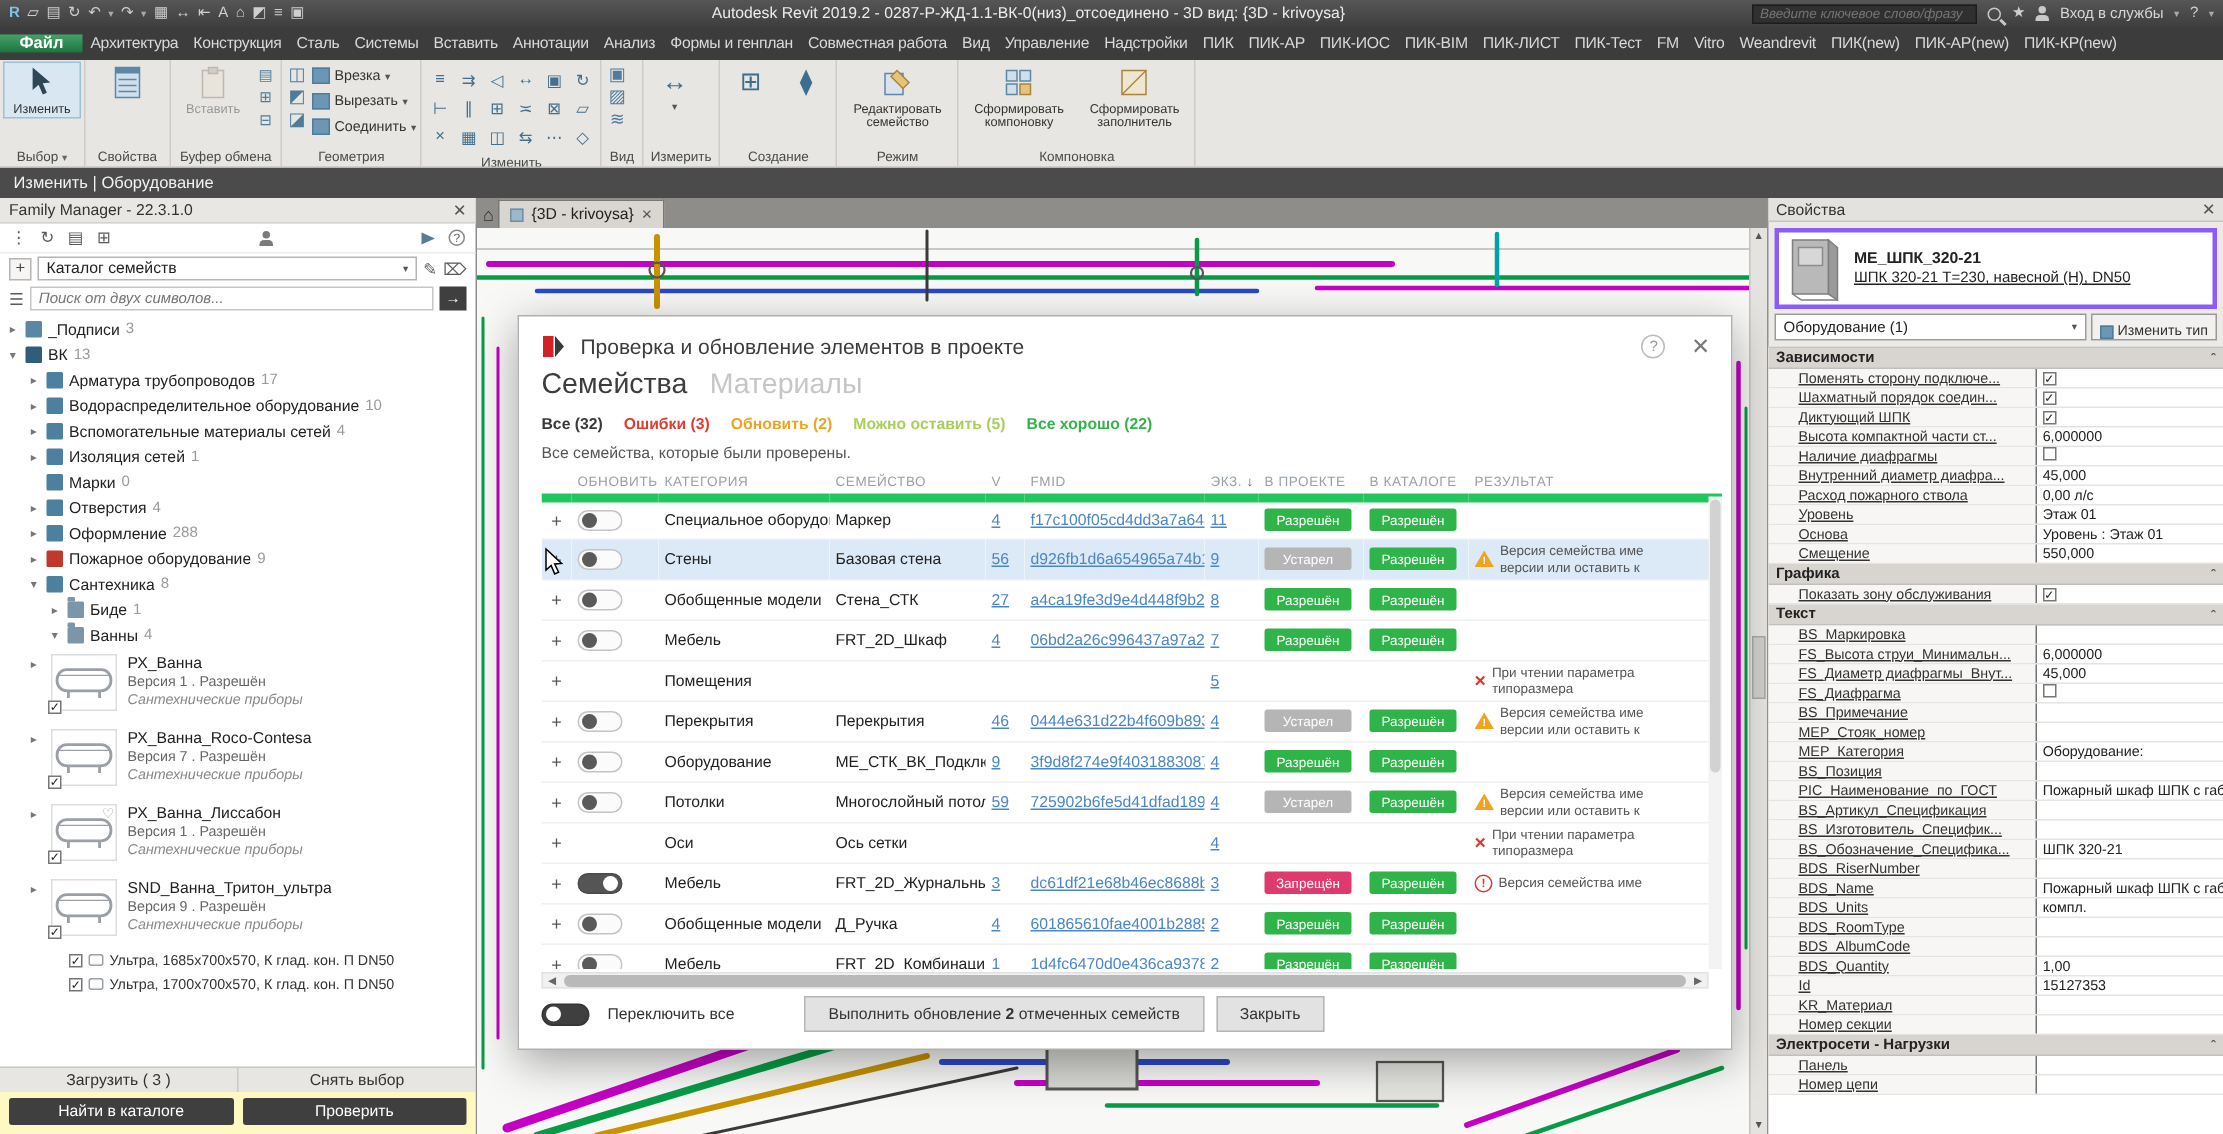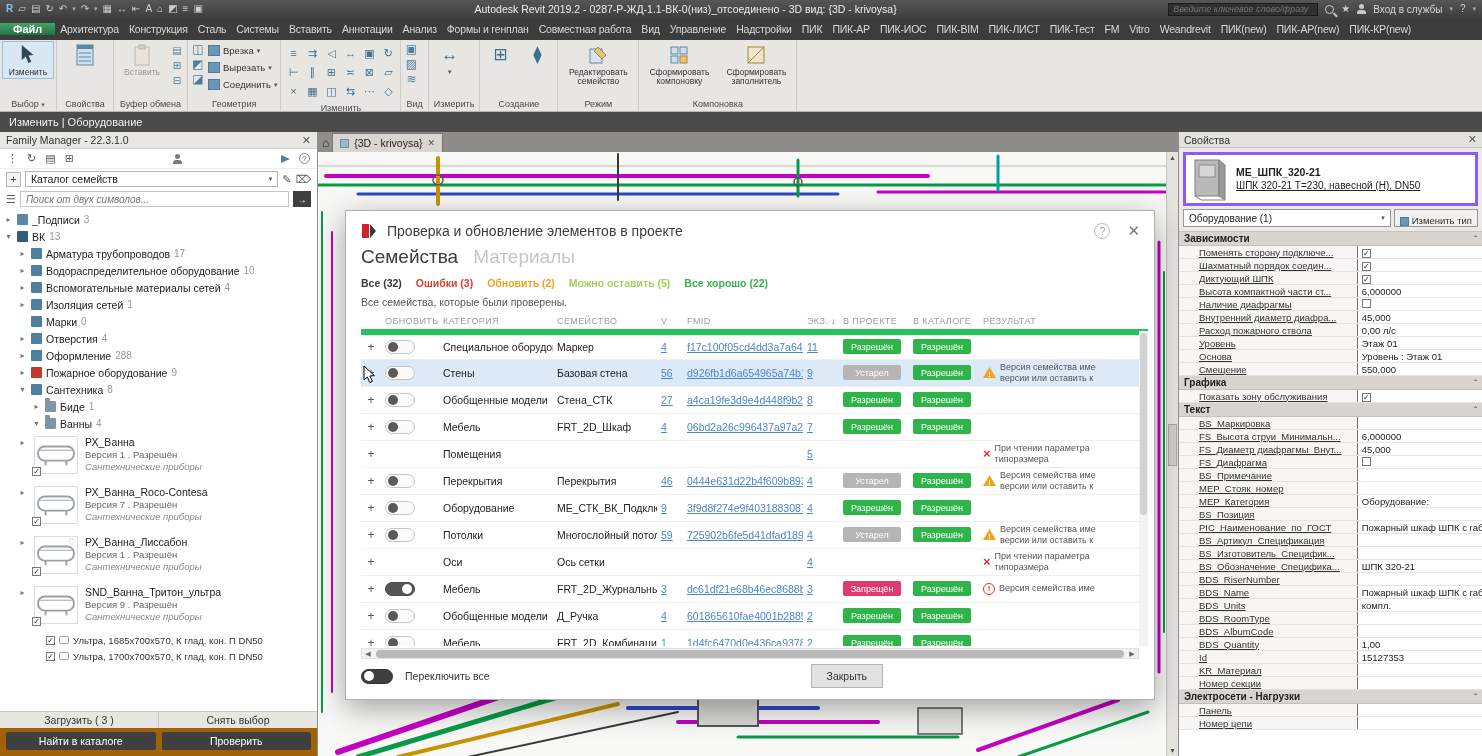--- a/index.html
+++ b/index.html
@@ -93,21 +93,21 @@
   .cbx{width:9px;height:9px;border:1px solid #777;background:#fff;font-size:8px;line-height:8px;text-align:center;color:#222;display:inline-block;flex:0 0 auto;}
   .fmeta{min-width:0;}
   .fname{font-size:10.5px;color:#222;white-space:nowrap;overflow:hidden;text-overflow:ellipsis;}
   .fver{font-size:9.5px;color:#666;margin-top:1px;}
   .fcat{font-size:9.5px;color:#888;font-style:italic;margin-top:1px;}
   .ftype{display:flex;align-items:center;gap:4px;padding-left:46px;height:16px;font-size:9.5px;color:#333;white-space:nowrap;overflow:hidden;cursor:pointer;}
   .ftype .mini{width:10px;height:8px;border:1px solid #9aa0a6;border-radius:2px;flex:0 0 auto;}
   .fm-foot1{display:flex;height:17px;border-top:1px solid #c9c9c9;background:#e8e6e3;flex:0 0 auto;}
   .fm-foot1 div{flex:1;display:flex;align-items:center;justify-content:center;font-size:10.5px;color:#333;cursor:pointer;}
   .fm-foot1 div + div{border-left:1px solid #c9c9c9;}
-  .fm-foot2{display:flex;gap:6px;padding:4px 6px 6px;background:#a16207;flex:0 0 auto;}
+  .fm-foot2{display:flex;gap:6px;padding:4px 6px 6px;background:#fef9c3;flex:0 0 auto;}
   .darkbtn{flex:1;height:18px;background:#3f3f3f;color:#fff;font-size:10.5px;display:flex;align-items:center;justify-content:center;border-radius:2px;cursor:pointer;}
 
   
   .canvas{flex:1;position:relative;background:#f7f7f5;min-width:0;overflow:hidden;}
   .view-tabbar{height:20px;background:#8f8d8a;display:flex;align-items:flex-end;padding-left:4px;gap:3px;}
   .home-icon{font-size:12px;color:#2f2f2f;margin-bottom:2px;cursor:pointer;}
   .view-tab{height:19px;background:#d9d6d2;border:1px solid #787876;border-bottom:none;display:flex;align-items:center;gap:5px;padding:0 7px;font-size:10.5px;color:#222;cursor:pointer;}
   .view-tab .cube{width:9px;height:9px;background:#9db8c9;border:1px solid #6f8fa3;}
   .view-tab .x{font-size:9px;color:#555;}
   .canvas-body{position:absolute;left:0;right:12px;top:20px;bottom:0;}
@@ -911,20 +911,25 @@
             <span class="hs-arrow">◀</span>
             <div class="hs-thumb"></div>
             <span class="hs-arrow">▶</span>
           </div>
           <div class="dlg-foot">
             <span class="tgl dark">
                 <span class="knob"></span>
               </span>
             <span class="lbl">Переключить все</span>
             <span class="spacer"></span>
+            <button class="gbtn">
+              <span>Выполнить обновление</span>
+              <b>2</b>
+              <span>отмеченных семейств</span>
+            </button>
             <button class="gbtn">Закрыть</button>
             <span class="endpad"></span>
           </div>
         </div>
 
         <div class="cursor">
           <svg width="13" height="19" viewBox="0 0 13 19">
               <path d="M1,1 L1,15 L4.4,12 L6.8,17.6 L9.4,16.4 L6.8,11 L11.4,10.6 Z" fill="#fff" stroke="#000" stroke-width="1"></path>
             </svg>
         </div>

